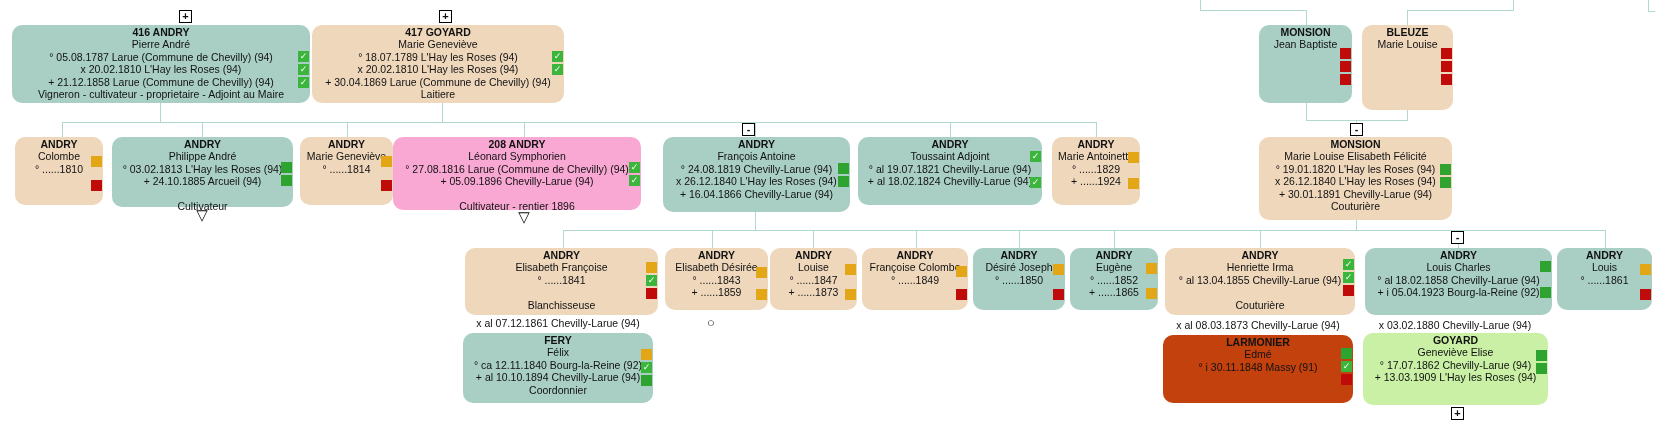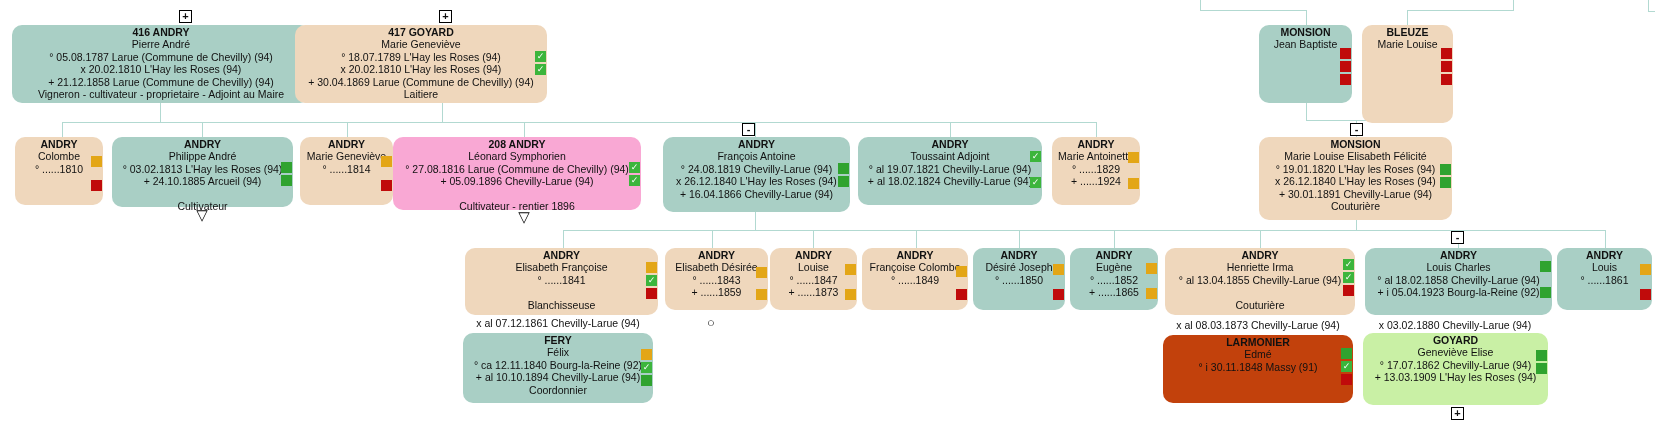--- a/index.html
+++ b/index.html
@@ -73,21 +73,21 @@
       <div class="person-title">416 ANDRY</div>
       <div class="person-row">Pierre André</div>
       <div class="person-row">° 05.08.1787 Larue (Commune de Chevilly) (94)</div>
       <div class="person-row">x 20.02.1810 L'Hay les Roses (94)</div>
       <div class="person-row">+ 21.12.1858 Larue (Commune de Chevilly) (94)</div>
       <div class="person-row">Vigneron - cultivateur - proprietaire - Adjoint au Maire</div>
       <span class="marker" style="top: 26px; background: rgb(60, 181, 60);">✓</span>
       <span class="marker" style="top: 39px; background: rgb(60, 181, 60);">✓</span>
       <span class="marker" style="top: 52px; background: rgb(60, 181, 60);">✓</span>
     </div>
-    <div class="person-box" style="left: 295px; top: 25px; width: 252px; height: 78px; background: rgb(239, 215, 188);">
+    <div class="person-box" style="left: 312px; top: 25px; width: 252px; height: 78px; background: rgb(239, 215, 188);">
       <div class="person-title">417 GOYARD</div>
       <div class="person-row">Marie Geneviève</div>
       <div class="person-row">° 18.07.1789 L'Hay les Roses (94)</div>
       <div class="person-row">x 20.02.1810 L'Hay les Roses (94)</div>
       <div class="person-row">+ 30.04.1869 Larue (Commune de Chevilly) (94)</div>
       <div class="person-row">Laitiere</div>
       <span class="marker" style="top: 26px; background: rgb(60, 181, 60);">✓</span>
       <span class="marker" style="top: 39px; background: rgb(60, 181, 60);">✓</span>
     </div>
     <div class="person-box" style="left: 15px; top: 137px; width: 88px; height: 68px; background: rgb(239, 215, 188);">
@@ -149,21 +149,21 @@
       <span class="marker" style="top: 15px; background: rgb(227, 166, 23);"></span>
       <span class="marker" style="top: 41px; background: rgb(227, 166, 23);"></span>
     </div>
     <div class="person-box" style="left: 1259px; top: 25px; width: 93px; height: 78px; background: rgb(169, 207, 197);">
       <div class="person-title">MONSION</div>
       <div class="person-row">Jean Baptiste</div>
       <span class="marker" style="top: 23px; background: rgb(192, 11, 11);"></span>
       <span class="marker" style="top: 36px; background: rgb(192, 11, 11);"></span>
       <span class="marker" style="top: 49px; background: rgb(192, 11, 11);"></span>
     </div>
-    <div class="person-box" style="left: 1362px; top: 25px; width: 91px; height: 98px; background: rgb(239, 215, 188);">
+    <div class="person-box" style="left: 1362px; top: 25px; width: 91px; height: 85px; background: rgb(239, 215, 188);">
       <div class="person-title">BLEUZE</div>
       <div class="person-row">Marie Louise</div>
       <span class="marker" style="top: 23px; background: rgb(192, 11, 11);"></span>
       <span class="marker" style="top: 36px; background: rgb(192, 11, 11);"></span>
       <span class="marker" style="top: 49px; background: rgb(192, 11, 11);"></span>
     </div>
     <div class="person-box" style="left: 1259px; top: 137px; width: 193px; height: 83px; background: rgb(239, 215, 188);">
       <div class="person-title">MONSION</div>
       <div class="person-row">Marie Louise Elisabeth Félicité</div>
       <div class="person-row">° 19.01.1820 L'Hay les Roses (94)</div>

